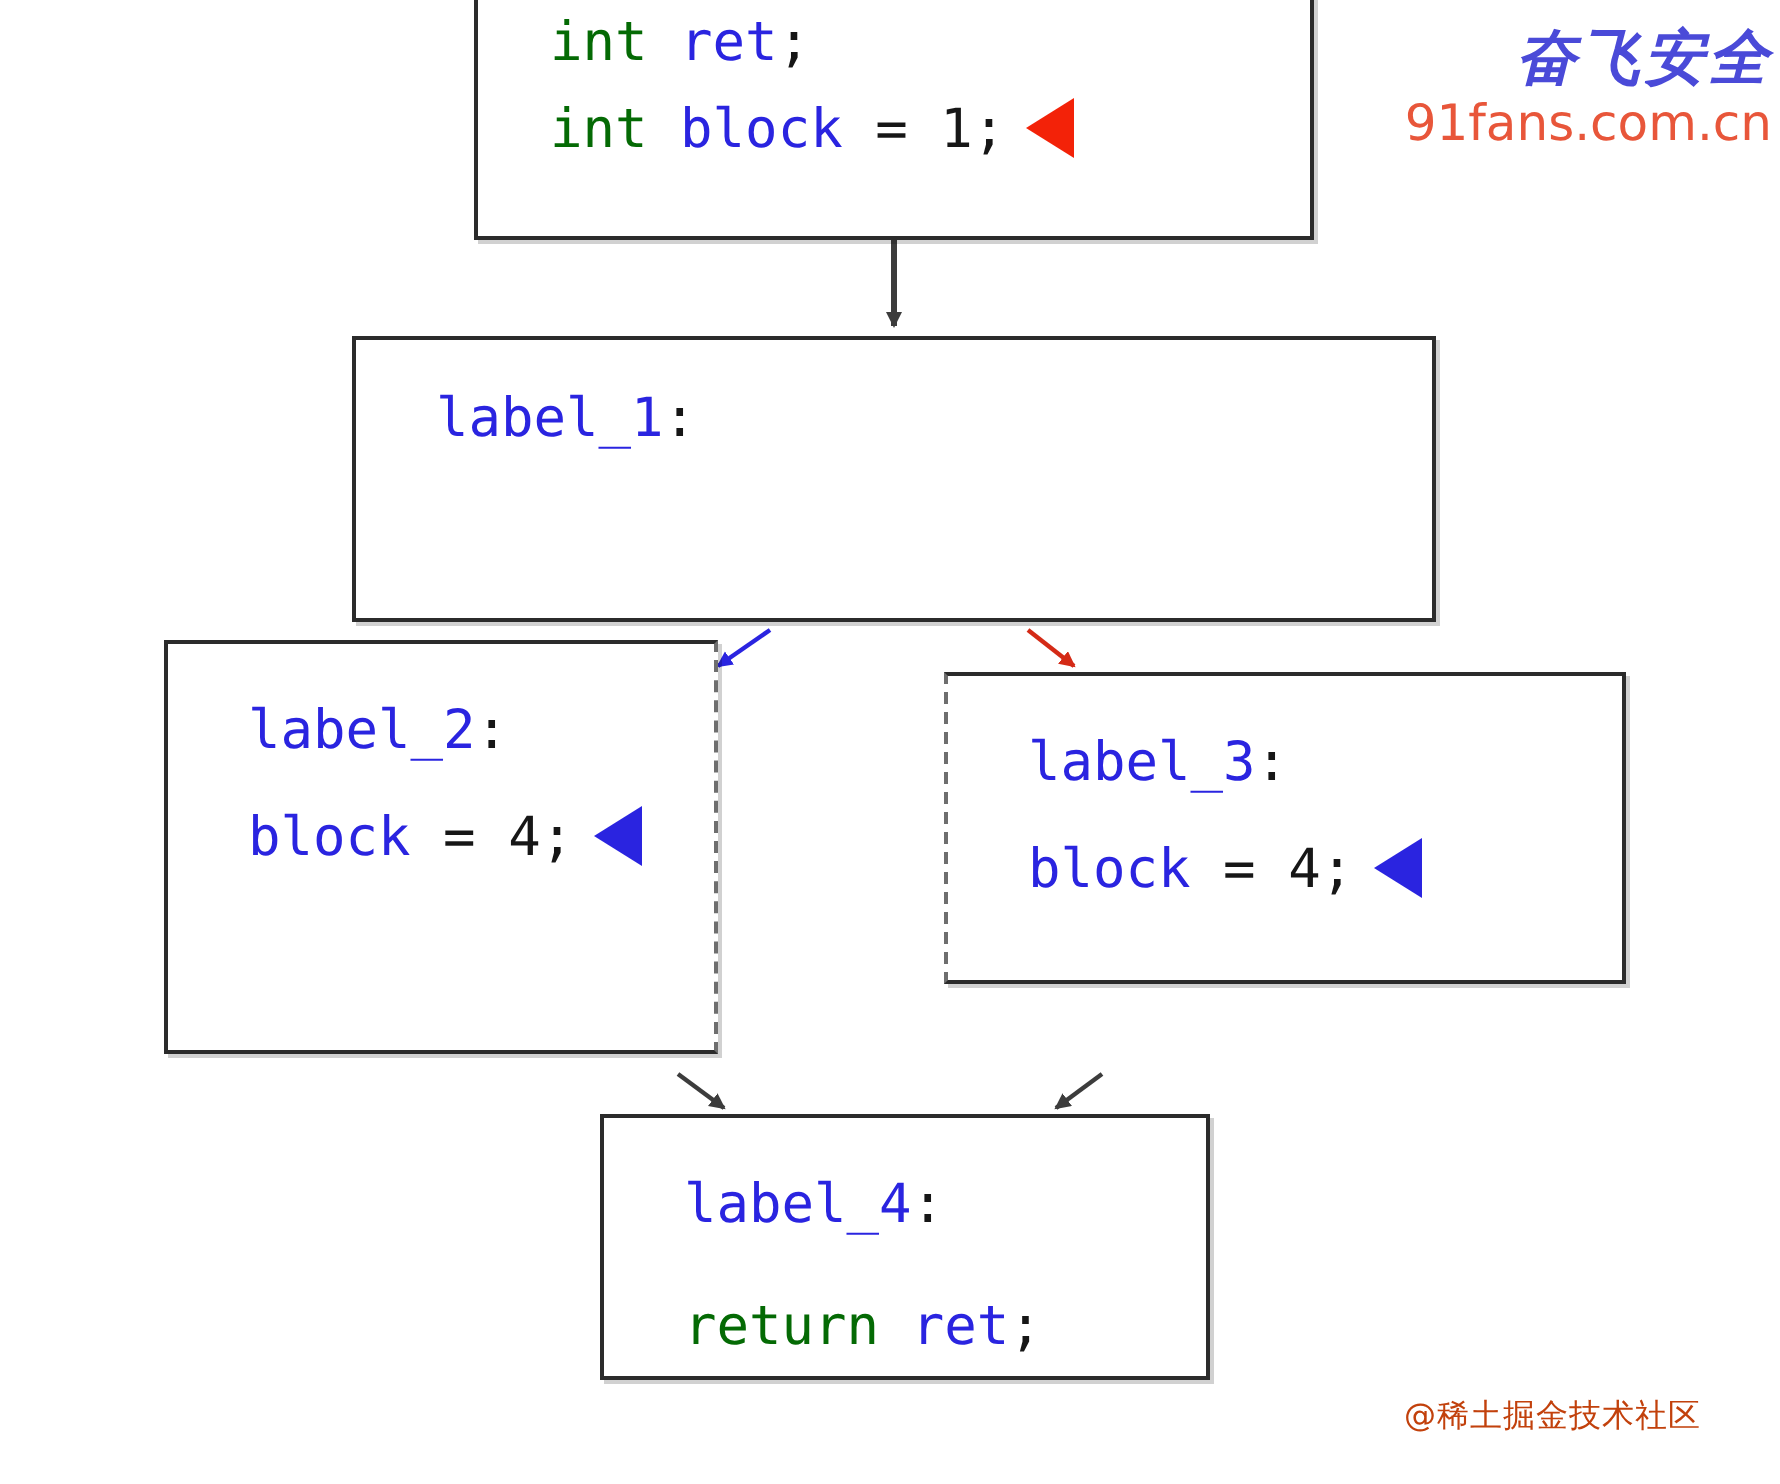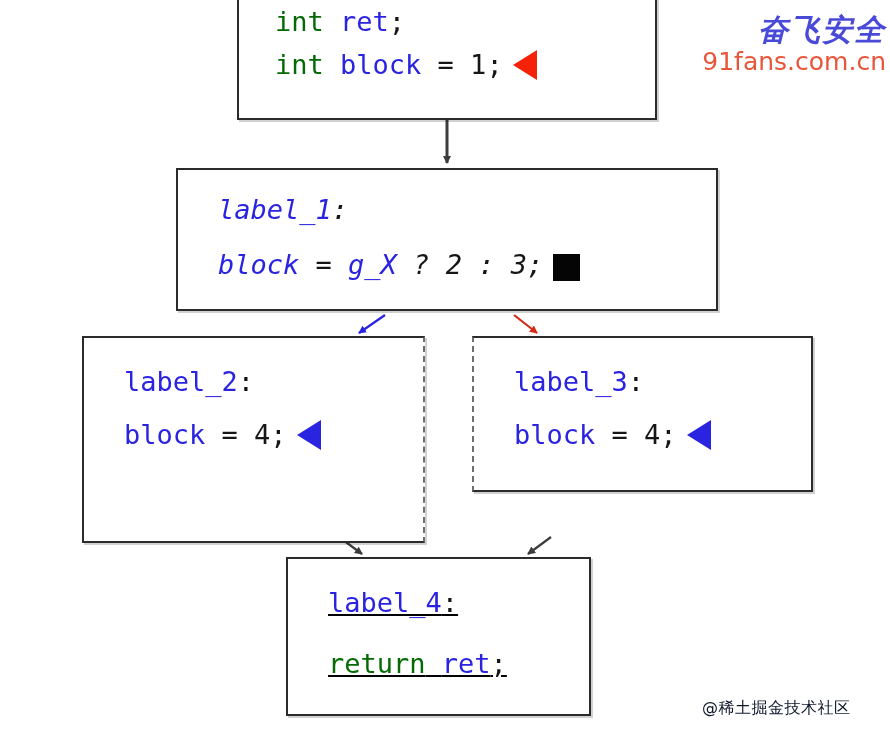--- a/index.html
+++ b/index.html
@@ -83,30 +83,30 @@
     background: currentColor;
     top: 1px;
   }
   .m-red  { color: #f32208; }
   .m-blue { color: #2a24e0; }
   .m-black{ color: #050505; }
 
   
   #block-entry  { left: 237px; top: -36px;  width: 420px; height: 156px; }
   #block-l1     { left: 176px; top: 168px;  width: 542px; height: 143px; }
-  #block-l2     { left: 82px;  top: 336px;  width: 343px; height: 207px; }
+  #block-l2     { left: 82px;  top: 320px;  width: 277px; height: 207px; }
   #block-l3     { left: 472px; top: 336px;  width: 341px; height: 156px; }
-  #block-l4     { left: 286px; top: 557px;  width: 305px; height: 159px; text-decoration: underline; }
+  #block-l4     { left: 300px; top: 557px;  width: 305px; height: 133px; }
 
   .block-inner {
     padding: 14px 0 0 36px;
   }
   #block-entry .block-inner { padding-top: 42px; }
   #block-entry .code-line + .code-line { margin-top: 16px; }
-  #block-l1 .block-inner { padding-top: 26px; padding-left: 40px; font-style: italic; }
+  #block-l1 .block-inner { padding-top: 26px; padding-left: 40px; }
   #block-l1 .code-line + .code-line { margin-top: 28px; }
   #block-l2 .block-inner { padding-top: 30px; padding-left: 40px; }
   #block-l2 .code-line + .code-line { margin-top: 26px; }
   #block-l3 .block-inner { padding-top: 30px; padding-left: 40px; }
   #block-l3 .code-line + .code-line { margin-top: 26px; }
   #block-l4 .block-inner { padding-top: 30px; padding-left: 40px; }
   #block-l4 .code-line + .code-line { margin-top: 34px; }
 
   
   #watermark-top {
@@ -132,21 +132,21 @@
     color: #e8563a;
     line-height: 1.1;
     margin-top: 2px;
   }
   #watermark-bottom {
     position: absolute;
     left: 702px;
     top: 698px;
     font-family: "DejaVu Sans", "Liberation Sans", sans-serif;
     font-size: 16px;
-    color: #0f172a;
+    color: #c2410c;
     letter-spacing: 0.5px;
     pointer-events: none;
   }
 </style>
 </head>
 <body>
 
 <div id="cfg-canvas">
 
   <svg class="edges" viewBox="0 0 890 742" width="890" height="742" xmlns="http://www.w3.org/2000/svg">
@@ -176,21 +176,20 @@
   <div class="block" id="block-entry">
     <div class="block-inner">
       <div class="code-line"><span class="tok-kw">int</span><span class="tok-plain"> </span><span class="tok-id">ret</span><span class="tok-plain">;</span></div>
       <div class="code-line"><span class="tok-kw">int</span><span class="tok-plain"> </span><span class="tok-id">block</span><span class="tok-plain"> = </span><span class="tok-plain">1</span><span class="tok-plain">;</span><span class="marker tri-left m-red"></span></div>
     </div>
   </div>
 
   <div class="block" id="block-l1">
     <div class="block-inner">
       <div class="code-line"><span class="tok-id">label_1</span><span class="tok-plain">:</span></div>
-      <div class="code-line"><span class="tok-id">block</span><span class="tok-plain"> = </span><span class="tok-id">g_X</span><span class="tok-plain"> ? </span><span class="tok-plain">2</span><span class="tok-plain"> : </span><span class="tok-plain">3</span><span class="tok-plain">;</span><span class="marker square m-black"></span></div>
     </div>
   </div>
 
   <div class="block dashed-right" id="block-l2">
     <div class="block-inner">
       <div class="code-line"><span class="tok-id">label_2</span><span class="tok-plain">:</span></div>
       <div class="code-line"><span class="tok-id">block</span><span class="tok-plain"> = </span><span class="tok-plain">4</span><span class="tok-plain">;</span><span class="marker tri-left m-blue"></span></div>
     </div>
   </div>
 

